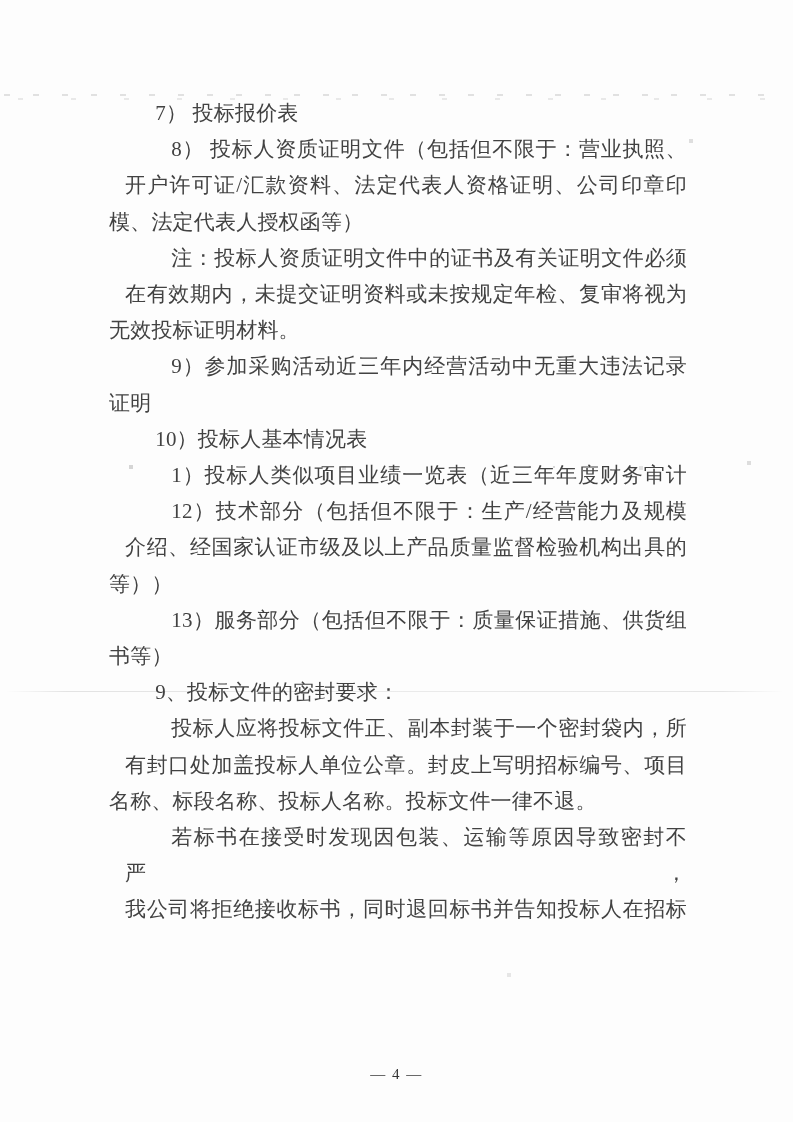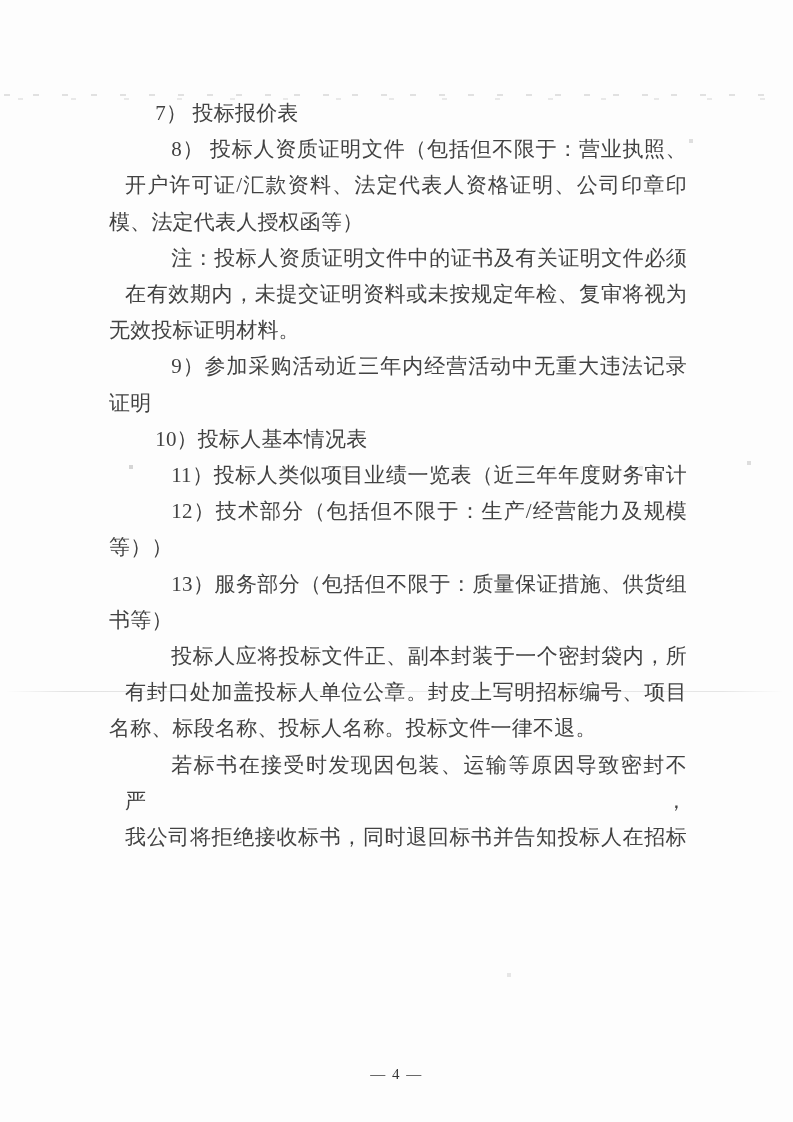--- a/index.html
+++ b/index.html
@@ -100,25 +100,27 @@
     <div class="line ind">7） 投标报价表</div>
     <div class="line ind fill">8） 投标人资质证明文件（包括但不限于：营业执照、</div>
     <div class="line fill">开户许可证/汇款资料、法定代表人资格证明、公司印章印</div>
     <div class="line">模、法定代表人授权函等）</div>
     <div class="line ind fill">注：投标人资质证明文件中的证书及有关证明文件必须</div>
     <div class="line fill">在有效期内，未提交证明资料或未按规定年检、复审将视为</div>
     <div class="line">无效投标证明材料。</div>
     <div class="line ind fill">9）参加采购活动近三年内经营活动中无重大违法记录</div>
     <div class="line">证明</div>
     <div class="line ind">10）投标人基本情况表</div>
-    <div class="line ind fill">11）投标人类似项目业绩一览表（近三年年度财务审计</div>
+    <div class="line ind fill">1）投标人类似项目业绩一览表（近三年年度财务审计</div>
     <div class="line ind fill">12）技术部分（包括但不限于：生产/经营能力及规模</div>
+    <div class="line fill">介绍、经国家认证市级及以上产品质量监督检验机构出具的</div>
     <div class="line">等））</div>
     <div class="line ind fill">13）服务部分（包括但不限于：质量保证措施、供货组</div>
     <div class="line">书等）</div>
+    <div class="line ind">9、投标文件的密封要求：</div>
     <div class="line ind fill">投标人应将投标文件正、副本封装于一个密封袋内，所</div>
     <div class="line fill">有封口处加盖投标人单位公章。封皮上写明招标编号、项目</div>
     <div class="line">名称、标段名称、投标人名称。投标文件一律不退。</div>
     <div class="line ind fill">若标书在接受时发现因包装、运输等原因导致密封不严，</div>
     <div class="line fill">我公司将拒绝接收标书，同时退回标书并告知投标人在招标</div>
   </div>
 
   <div class="footer">— 4 —</div>
 
 </div>

